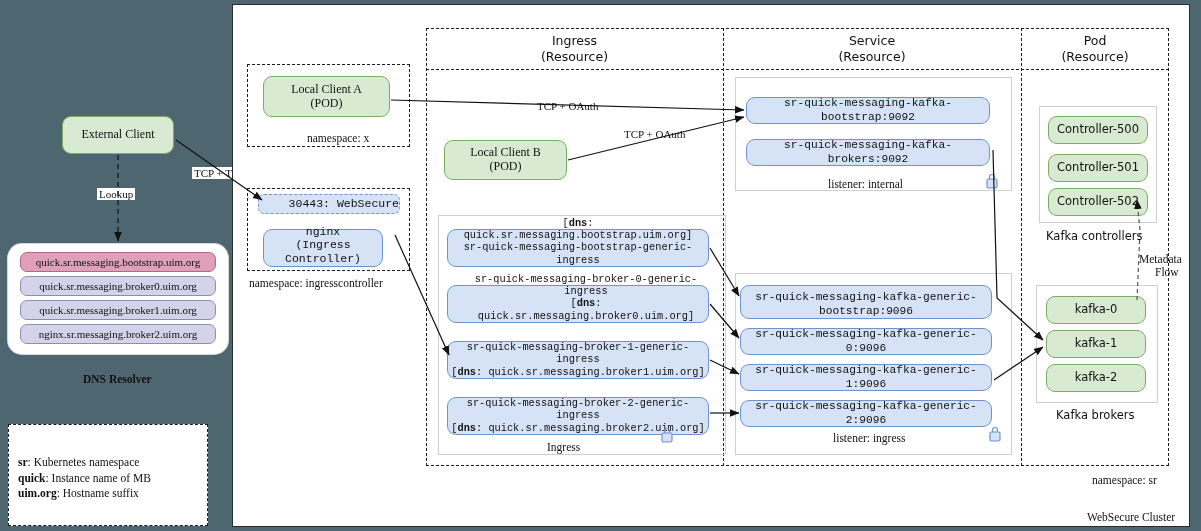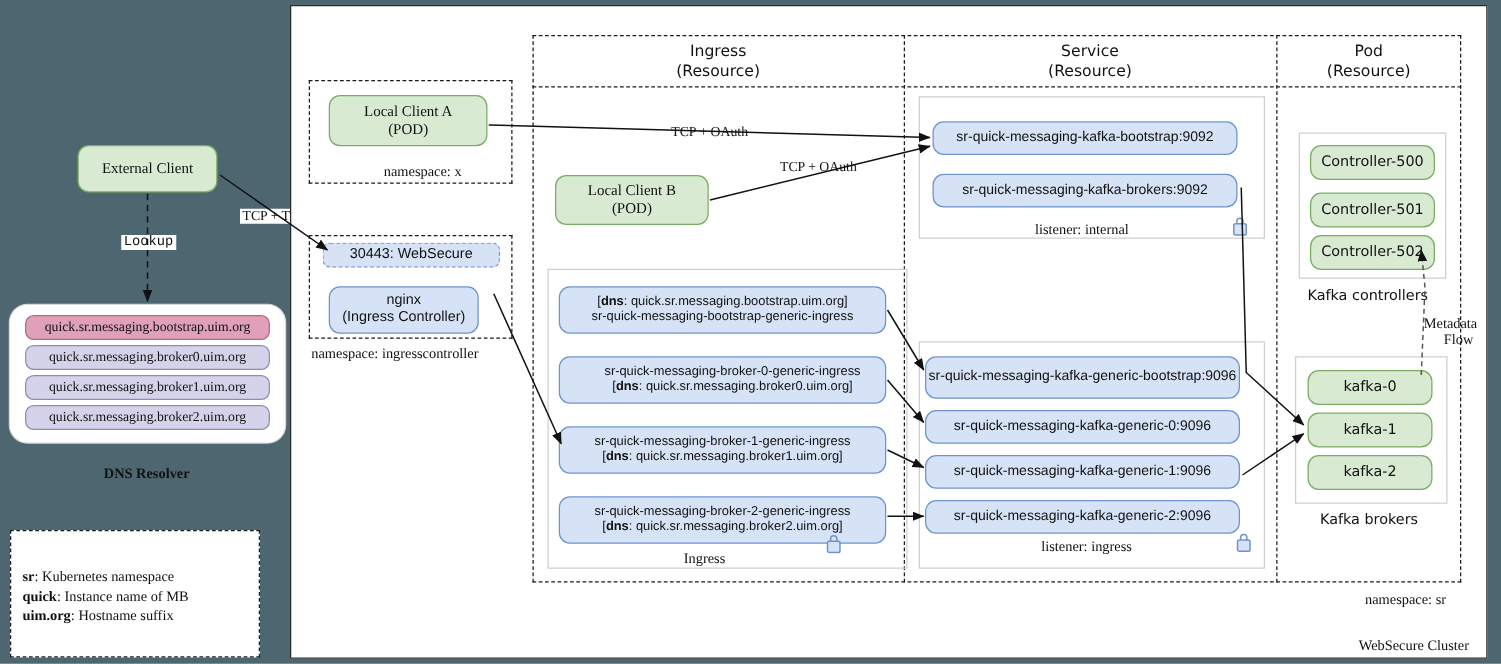--- a/index.html
+++ b/index.html
@@ -17,22 +17,22 @@
   .abs{position:absolute;box-sizing:border-box;}
   
   .green-box{
     background:#d9ead3;border:1.3px solid #7aad63;border-radius:9px;
     display:flex;align-items:center;justify-content:center;text-align:center;
     font-family:"Liberation Serif",serif;color:#111;line-height:1.15;
   }
   .green-box.mono{font-family:"DejaVu Sans",sans-serif;font-size:11.5px;}
   .blue-box{
     background:#d6e3f7;border:1.3px solid #6f94cd;border-radius:9px;
-    display:flex;align-items:center;justify-content:center;text-align:center;
-    font-family:Liberation Sans, sans-serif;color:#111;line-height:1.2;
+    display:flex;align-items:center;justify-content:flex-end;text-align:center;
+    font-family:Liberation Mono, monospace;color:#111;line-height:1.2;
   }
   .blue-box.dashed{border-style:dashed;}
   .lav-box{
     background:#d5d3ea;border:1.3px solid #8e8bb5;border-radius:7px;
     display:flex;align-items:center;justify-content:center;text-align:center;
     font-family:"Liberation Serif",serif;font-size:11px;color:#111;
   }
   .pink-box{
     background:#e0a0b8;border:1.3px solid #b06a87;border-radius:7px;
     display:flex;align-items:center;justify-content:center;text-align:center;
@@ -64,36 +64,36 @@
   .legend .lines{position:absolute;left:9px;top:30px;line-height:1.35;}
   .b{font-weight:bold;}
 </style>
 </head>
 <body>
 
 <div class="abs green-box" style="left:62px;top:116px;width:112px;height:38px;font-size:12px;text-align:center;">
   <span>External Client</span>
 </div>
 
-<div class="edge-label" style="left:97px;top:188px;font-family:Liberation Mono, monospace;">Lookup</div>
+<div class="edge-label" style="left:97px;top:188px;">Lookup</div>
 
 <div class="edge-label" style="left:192px;top:167px;">TCP + TLS + OAUTH</div>
 
 <div class="abs white-round" style="left:8px;top:244px;width:220px;height:110px;">
   <div class="abs pink-box" style="left:12px;top:8px;width:196px;height:20px;">
     <span>quick.sr.messaging.bootstrap.uim.org</span>
   </div>
   <div class="abs lav-box" style="left:12px;top:32px;width:196px;height:20px;">
     <span>quick.sr.messaging.broker0.uim.org</span>
   </div>
   <div class="abs lav-box" style="left:12px;top:56px;width:196px;height:20px;">
     <span>quick.sr.messaging.broker1.uim.org</span>
   </div>
   <div class="abs lav-box" style="left:12px;top:80px;width:196px;height:20px;">
-    <span>quick.sr.messaging.broker2.uim.org</span>
+    <span>nginx.sr.messaging.broker2.uim.org</span>
   </div>
 </div>
 
 <div class="cap" style="left:83px;top:373px;font-weight:bold;">DNS Resolver</div>
 
 <div class="legend">
   <div class="lines">
     <p><span class="b">sr</span><span>: Kubernetes namespace</span></p>
     <p><span class="b">quick</span><span>: Instance name of MB</span></p>
     <p><span class="b">uim.org</span><span>: Hostname suffix</span></p>

